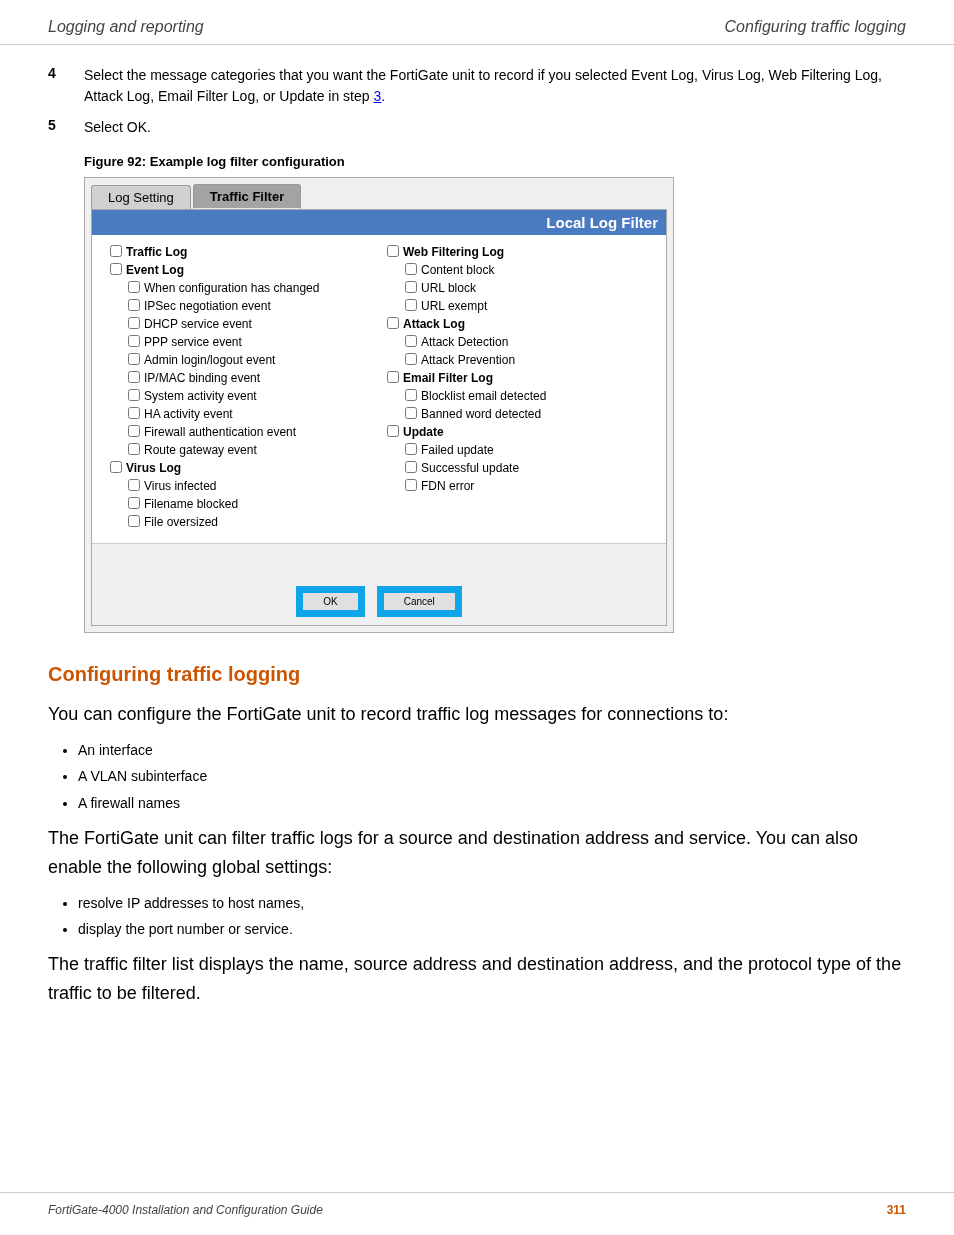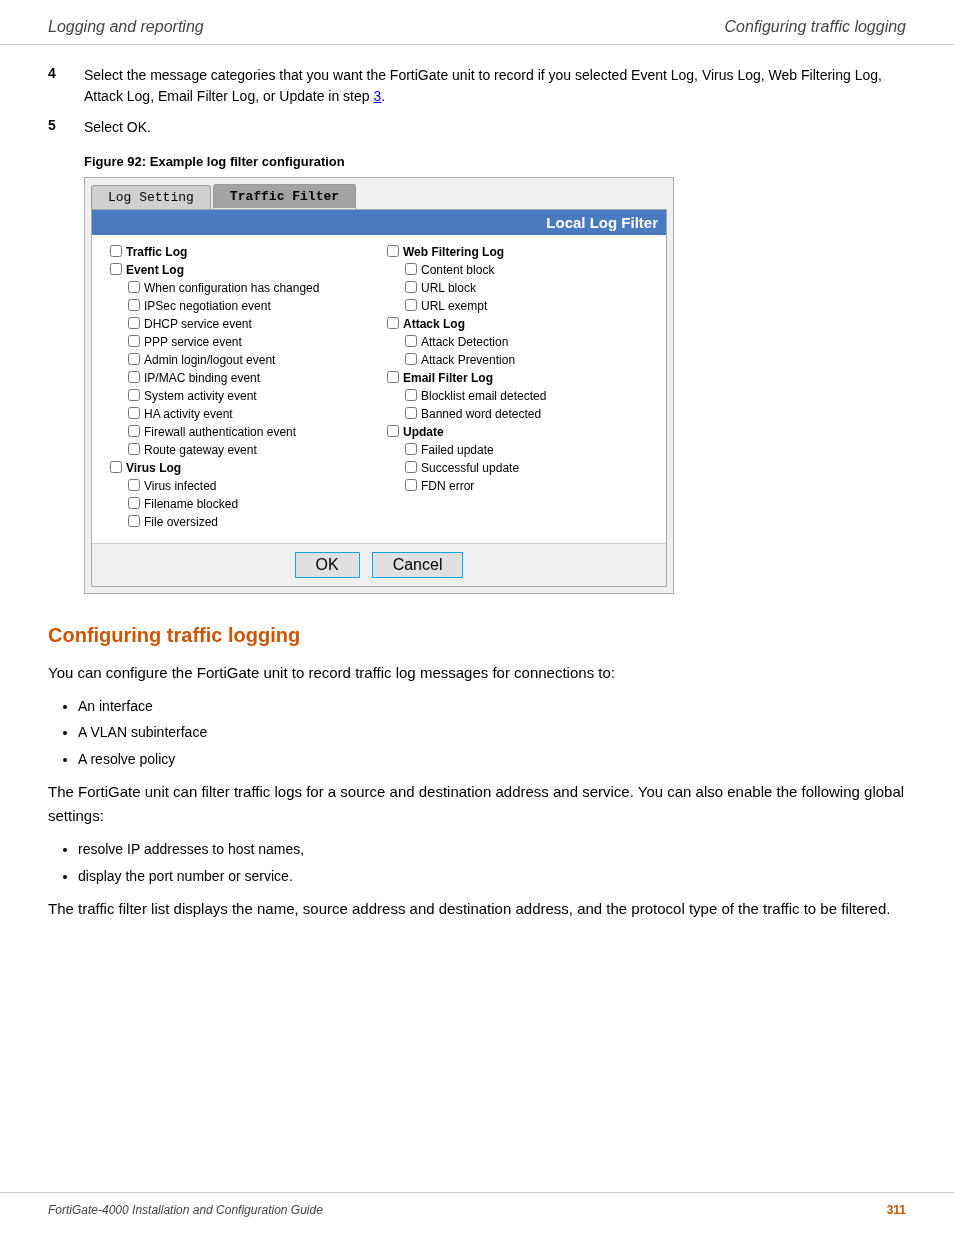--- a/index.html
+++ b/index.html
@@ -63,21 +63,20 @@
       border: 1px solid #aaa;
       background: #f0f0f0;
       width: 590px;
     }
 
     .dialog-tabs {
       display: flex;
       align-items: flex-end;
       gap: 0;
       padding: 6px 6px 0 6px;
-      font-family: Liberation Mono, monospace;
     }
     .tab-item {
       padding: 4px 16px;
       background: #d0d0d0;
       border: 1px solid #999;
       border-bottom: none;
       font-size: 13px;
       cursor: pointer;
       border-radius: 3px 3px 0 0;
       margin-right: 2px;
@@ -143,37 +142,38 @@
     .dialog-buttons {
       display: flex;
       justify-content: center;
       gap: 12px;
       padding: 8px;
       border-top: 1px solid #ccc;
       background: #f0f0f0;
     }
     .dialog-btn {
       padding: 3px 20px;
-      font-size: 16px;
-      border: 1px solid #0ea5e9;
+      font-size: 10px;
+      border: 7px solid #0ea5e9;
       background: #e0e0e0;
       cursor: pointer;
       min-width: 60px;
+      margin-top: 34px;
     }
 
     
     .section-heading {
       color: #cc5500;
       font-size: 20px;
       font-weight: bold;
       margin: 30px 0 14px 0;
     }
 
     .body-text {
-      font-size: 15px;
+      font-size: 18px;
       line-height: 1.6;
       margin-bottom: 10px;
     }
 
     .bullet-list {
       margin: 6px 0 10px 30px;
     }
     .bullet-list li {
       margin-bottom: 4px;
       font-size: 14px;
@@ -376,21 +376,21 @@
     </div>
   </div>
 
   <h2 class="section-heading">Configuring traffic logging</h2>
 
   <p class="body-text">You can configure the FortiGate unit to record traffic log messages for connections to:</p>
 
   <ul class="bullet-list" id="bullet-list-1">
       <li>An interface</li>
       <li>A VLAN subinterface</li>
-      <li>A resolve policy</li>
+      <li>A firewall names</li>
     </ul>
 
   <p class="body-text">The FortiGate unit can filter traffic logs for a source and destination address and service. You can also enable the following global settings:</p>
 
   <ul class="bullet-list" id="bullet-list-2">
       <li>resolve IP addresses to host names,</li>
       <li>display the port number or service.</li>
     </ul>
 
   <p class="body-text">The traffic filter list displays the name, source address and destination address, and the protocol type of the traffic to be filtered.</p>

